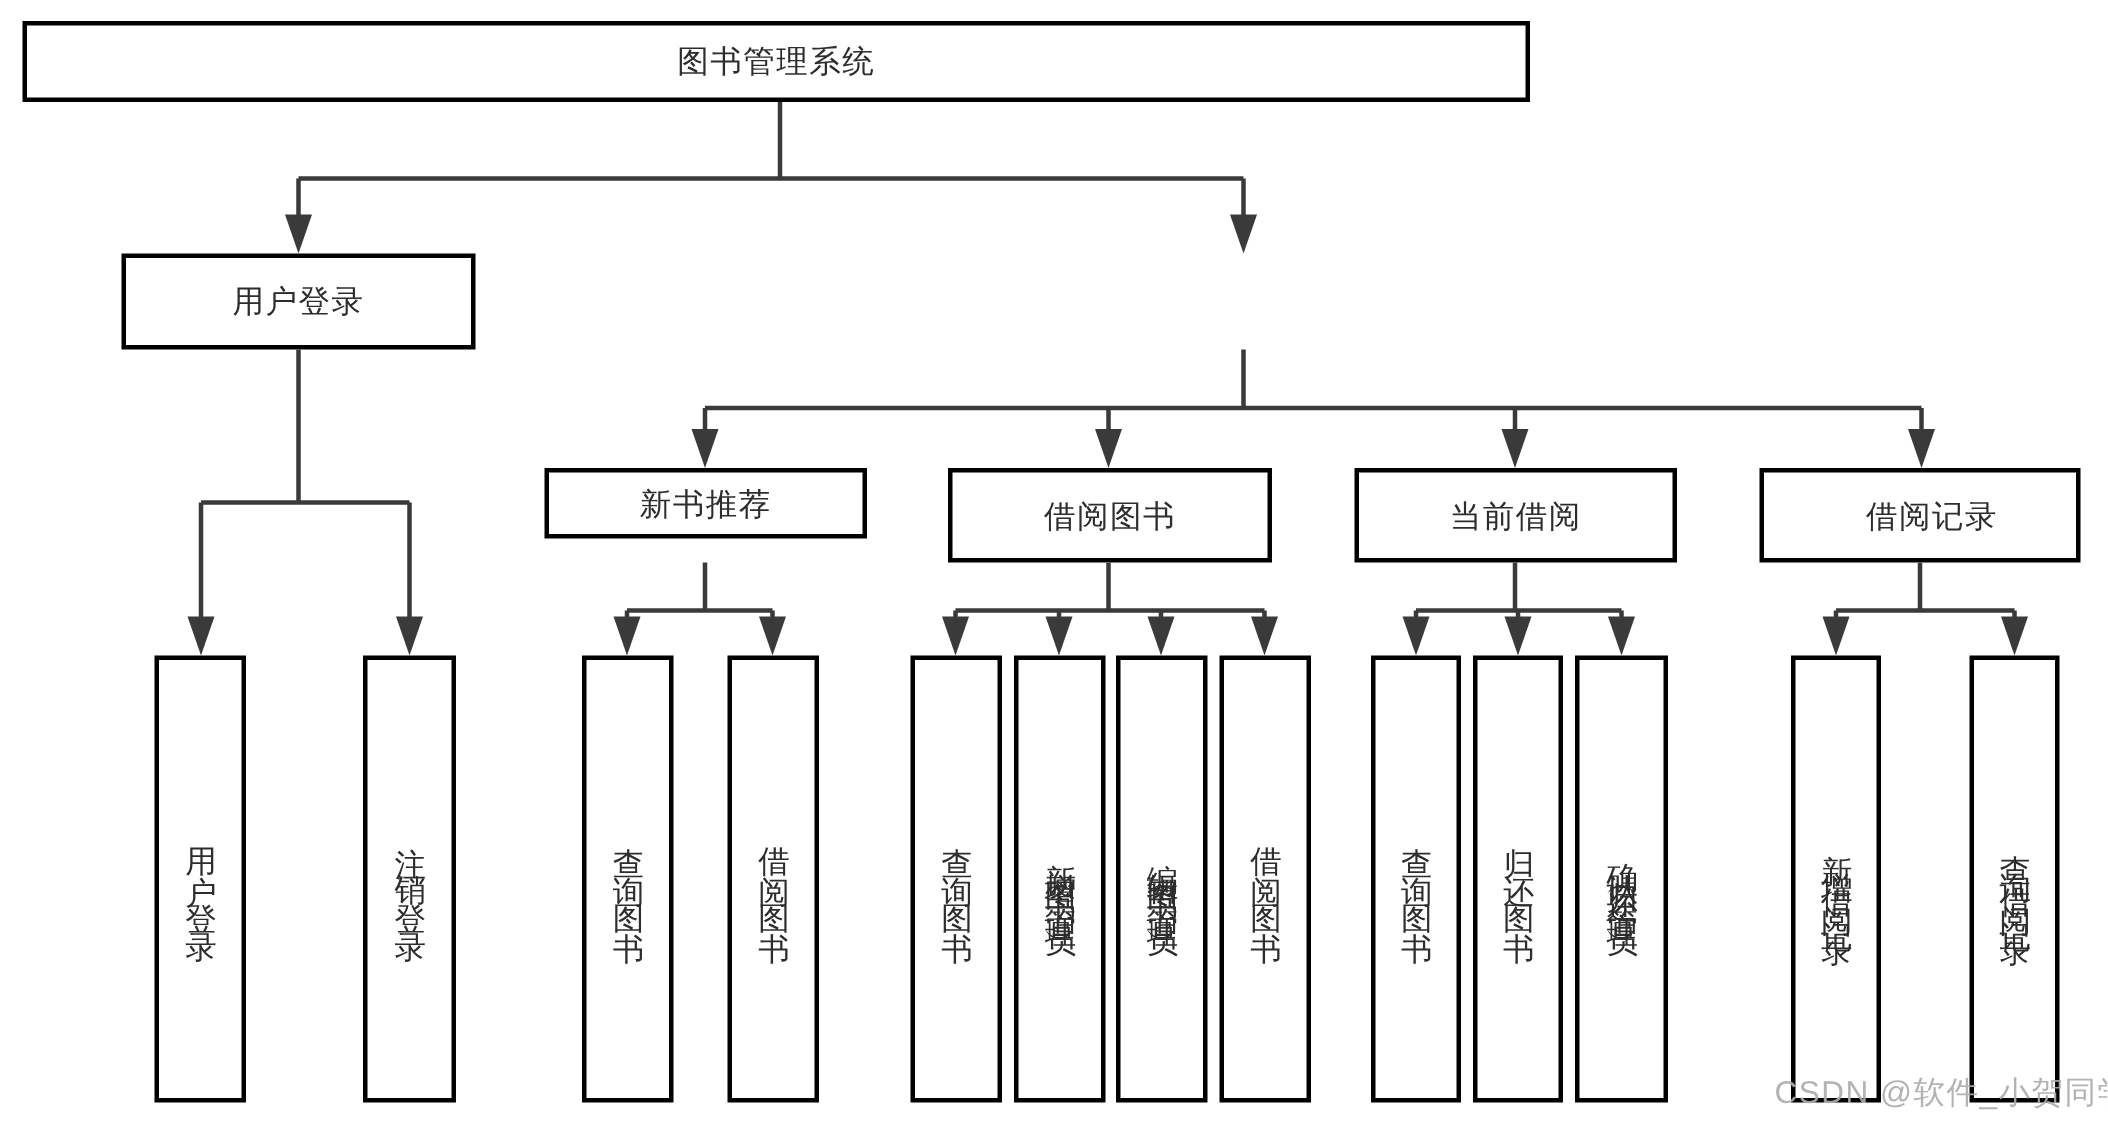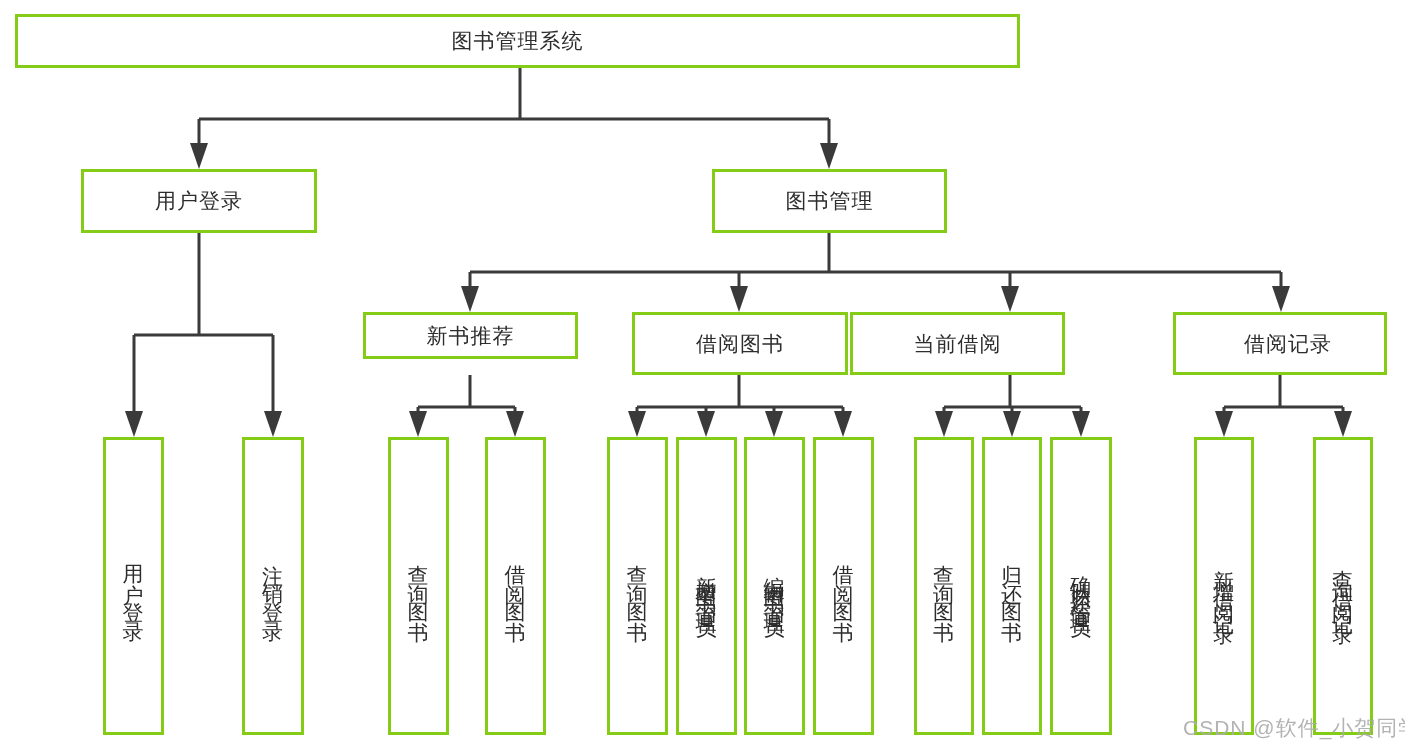--- a/index.html
+++ b/index.html
@@ -3,21 +3,21 @@
 <meta charset="utf-8">
 <style>
   html,body{margin:0;padding:0;background:#ffffff;}
   body{font-family:"Liberation Sans","DejaVu Sans",sans-serif;}
   .stage{position:relative;width:1405px;height:747px;background:#ffffff;overflow:hidden;}
   .connectors{position:absolute;left:0;top:0;z-index:1;}
   .ln{stroke:#3a3a3a;stroke-width:3;fill:none;}
   .ar{fill:#3a3a3a;stroke:none;}
   .node,.leaf{
     position:absolute;box-sizing:border-box;background:#ffffff;
-    border:3px solid #84cc16;display:flex;align-items:center;justify-content:center;
+    border:3px solid #000000;display:flex;align-items:center;justify-content:center;
     z-index:2;color:#2d2d2d;
   }
   .node .lbl{font-size:21px;letter-spacing:1px;white-space:nowrap;}
   .leaf .lbl{
     writing-mode:vertical-rl;font-size:21px;line-height:1;
     white-space:nowrap;
   }
   .s4 .lbl{letter-spacing:19px;}
   .s6 .lbl{letter-spacing:11px;}
   .s9 .lbl{letter-spacing:6px;}
@@ -55,31 +55,28 @@
     <polygon class="ar" points="1334,411 1352,411 1343,437"></polygon>
   </svg>
 
   <div class="node" style="left:15px;top:14px;width:1005px;height:54px;">
     <span class="lbl">图书管理系统</span>
   </div>
 
   <div class="node" style="left:81px;top:169px;width:236px;height:64px;">
     <span class="lbl">用户登录</span>
   </div>
-  <div class="node" style="left:712px;top:169px;width:235px;height:64px;">
-    <span class="lbl">图书管理</span>
-  </div>
 
   <div class="node" style="left:363px;top:312px;width:215px;height:47px;">
     <span class="lbl">新书推荐</span>
   </div>
   <div class="node" style="left:632px;top:312px;width:216px;height:63px;">
     <span class="lbl">借阅图书</span>
   </div>
-  <div class="node" style="left:850px;top:312px;width:215px;height:63px;">
+  <div class="node" style="left:903px;top:312px;width:215px;height:63px;">
     <span class="lbl">当前借阅</span>
   </div>
   <div class="node" style="left:1173px;top:312px;width:214px;height:63px;padding-left:16px;">
     <span class="lbl">借阅记录</span>
   </div>
 
   <div class="leaf s4" style="left:103px;top:437px;width:61px;height:298px;">
     <span class="lbl">用户登录</span>
   </div>
   <div class="leaf s4" style="left:242px;top:437px;width:62px;height:298px;">

